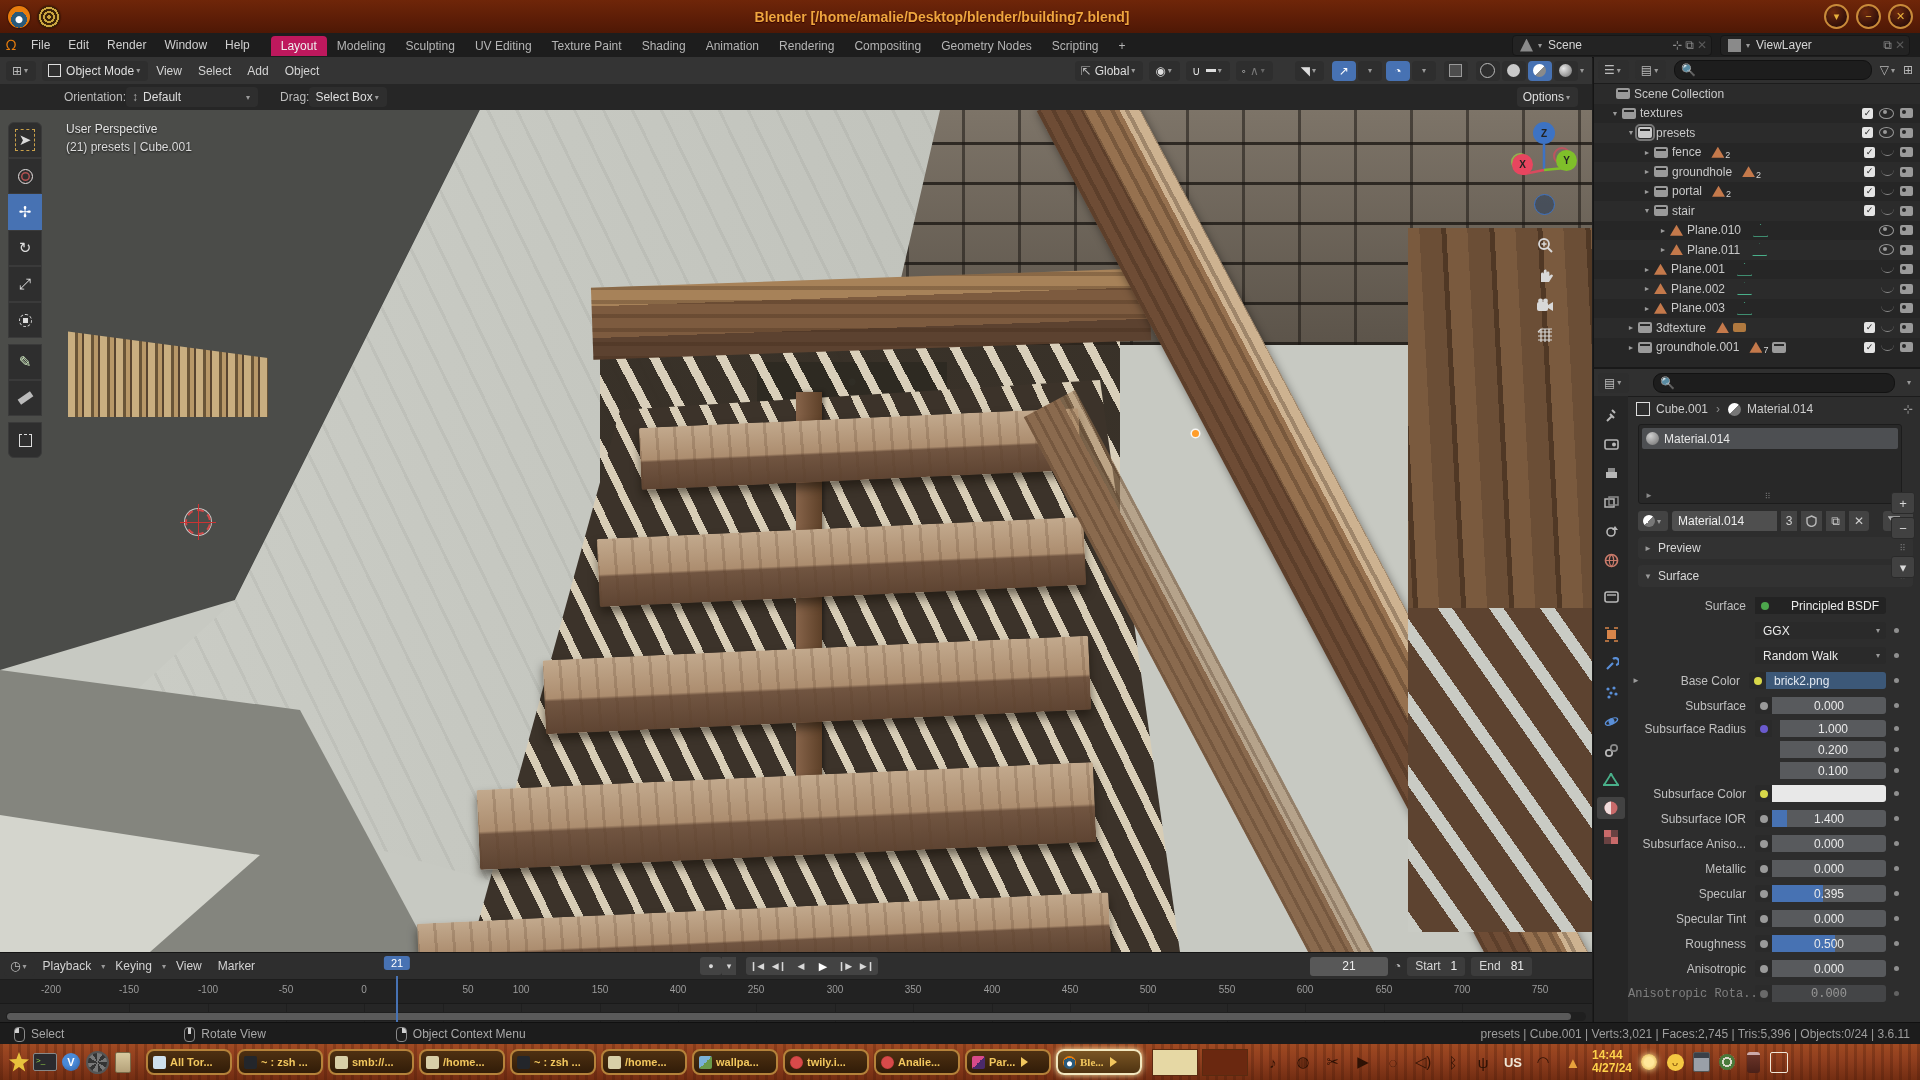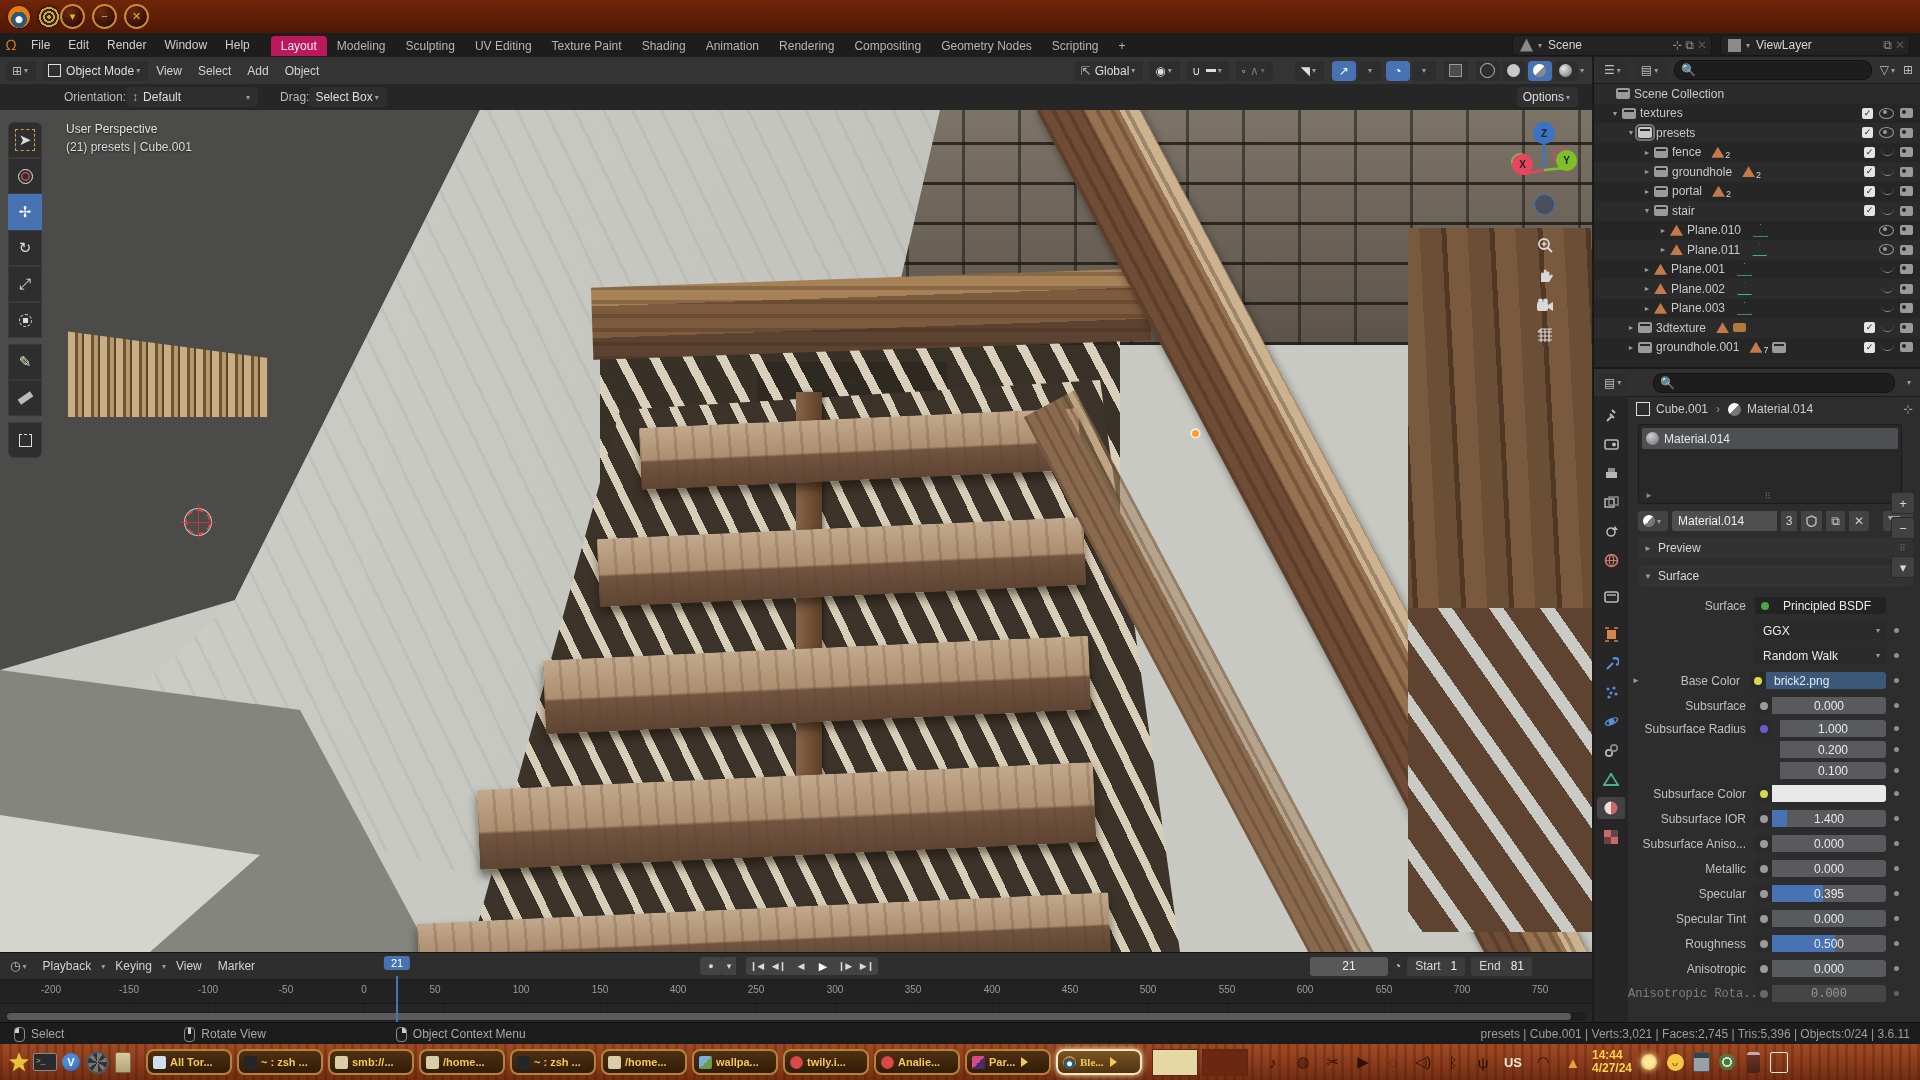--- a/index.html
+++ b/index.html
@@ -121,21 +121,21 @@
   .prow{display:flex;align-items:center;height:25px;padding-right:22px;}
   .plabel{width:118px;text-align:right;padding-right:9px;color:#c0c0c0;flex:none;white-space:nowrap;overflow:hidden;}
   .socket{flex:none;width:17px;height:17px;background:#2a2a2a;border-radius:3px 0 0 3px;display:flex;align-items:center;justify-content:center;}
   .dot{width:8px;height:8px;border-radius:50%;}
   .widget{flex:1;height:17px;border-radius:0 3px 3px 0;position:relative;display:flex;align-items:center;justify-content:center;color:#eaeaea;overflow:hidden;}
   .w-slider{background:#585a5d;}
   .w-fill{position:absolute;left:0;top:0;bottom:0;background:#4772b3;}
   .w-val{position:relative;z-index:1;}
   .w-drop{background:#2a2a2a;justify-content:flex-start;padding-left:8px;}
   .w-drop .dd{position:absolute;right:6px;color:#9a9a9a;font-size:8px;}
-  .w-btn{background:#232323;justify-content:flex-start;padding-left:6px;gap:14px;align-items:center;}
+  .w-btn{background:#232323;justify-content:flex-start;padding-left:6px;gap:22px;align-items:center;}
   .w-tex{background:#3c5878;justify-content:flex-start;padding-left:8px;color:#e2e9f2;}
   .w-color{background:#e8e8e8;}
   .enddot{flex:none;width:5px;height:5px;border-radius:50%;background:#8f8f8f;margin-left:8px;}
 
   
   #timeline{left:0;top:952px;width:1592px;height:70px;background:#272727;border-top:1px solid #151515;}
   #tlhead{height:26px;background:#2e2e2e;display:flex;align-items:center;border-bottom:1px solid #1d1d1d;}
   #tlruler{position:relative;height:23px;background:#222;border-bottom:1px solid #1a1a1a;}
   .tick{position:absolute;top:4px;transform:translateX(-50%);color:#9b9b9b;font-size:10px;}
   #tltrack{position:relative;height:20px;background:#262626;}
@@ -172,20 +172,21 @@
   .speaker{width:0;height:0;border:5px solid transparent;border-left:7px solid #f2c75e;margin-left:2px;}
 </style>
 </head>
 <body>
 
 <div id="stage">
 
   <div id="titlebar" class="abs">
     <span class="applogo"></span>
     <span class="applogo2"></span>
+    <span class="title">Blender [/home/amalie/Desktop/blender/building7.blend]</span>
     <span class="winbtn">▾</span>
     <span class="winbtn">−</span>
     <span class="winbtn">✕</span>
   </div>
 
   <div id="topbar" class="abs">
     <span style="width:22px;text-align:center;color:#e87d0d;font-size:14px;">ᘯ</span>
     <span class="menuitem">File</span>
     <span class="menuitem">Edit</span>
     <span class="menuitem">Render</span>
@@ -961,21 +962,21 @@
             <span style="color:#f0f0f0;">81</span>
           </span>
       </span>
     </div>
     <div id="tlruler">
       <span class="tick" style="left:51px;">-200</span>
       <span class="tick" style="left:129px;">-150</span>
       <span class="tick" style="left:208px;">-100</span>
       <span class="tick" style="left:286px;">-50</span>
       <span class="tick" style="left:364px;">0</span>
-      <span class="tick" style="left:435px;">50</span>
+      <span class="tick" style="left:468px;">50</span>
       <span class="tick" style="left:521px;">100</span>
       <span class="tick" style="left:600px;">150</span>
       <span class="tick" style="left:678px;">400</span>
       <span class="tick" style="left:756px;">250</span>
       <span class="tick" style="left:835px;">300</span>
       <span class="tick" style="left:913px;">350</span>
       <span class="tick" style="left:992px;">400</span>
       <span class="tick" style="left:1070px;">450</span>
       <span class="tick" style="left:1148px;">500</span>
       <span class="tick" style="left:1227px;">550</span>

